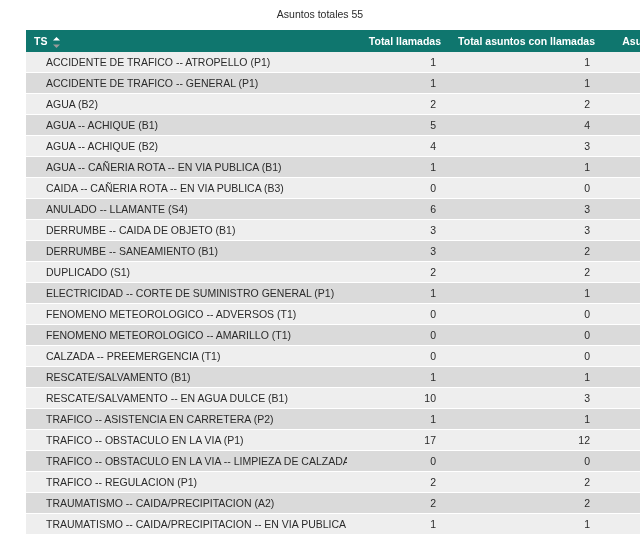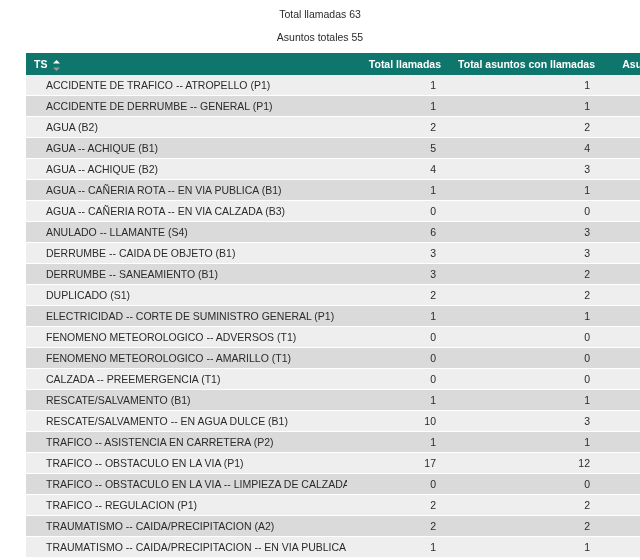--- a/index.html
+++ b/index.html
@@ -90,21 +90,20 @@
     background: #eeeeee;
   }
   table.report tbody tr:nth-child(even) td {
     background: #dadada;
   }
 </style>
 </head>
 <body>
 
 <div class="summary">
-  <div class="summary-line">Total llamadas 63</div>
   <div class="summary-line">Asuntos totales 55</div>
 </div>
 
 <div class="table-wrap">
   <table class="report">
     <thead>
       <tr>
         <th class="col-label"><span>TS</span><span class="sort-icon"><svg width="9" height="11" viewBox="0 0 9 11">
                 <polygon points="4.5,0 8,3.6 1,3.6" fill="#ffffff"></polygon>
                 <polygon points="4.5,11 1,7.4 8,7.4" fill="#9a9a9a"></polygon>
@@ -115,21 +114,21 @@
       </tr>
     </thead>
     <tbody id="table-body">
         <tr>
           <td class="label">ACCIDENTE DE TRAFICO -- ATROPELLO (P1)</td>
           <td class="num">1</td>
           <td class="num">1</td>
           <td class="num">1</td>
         </tr>
         <tr>
-          <td class="label">ACCIDENTE DE DERRUMBE -- GENERAL (P1)</td>
+          <td class="label">ACCIDENTE DE TRAFICO -- GENERAL (P1)</td>
           <td class="num">1</td>
           <td class="num">1</td>
           <td class="num">1</td>
         </tr>
         <tr>
           <td class="label">AGUA (B2)</td>
           <td class="num">2</td>
           <td class="num">2</td>
           <td class="num">2</td>
         </tr>
@@ -145,21 +144,21 @@
           <td class="num">3</td>
           <td class="num">3</td>
         </tr>
         <tr>
           <td class="label">AGUA -- CAÑERIA ROTA -- EN VIA PUBLICA (B1)</td>
           <td class="num">1</td>
           <td class="num">1</td>
           <td class="num">1</td>
         </tr>
         <tr>
-          <td class="label">AGUA -- CAÑERIA ROTA -- EN VIA CALZADA (B3)</td>
+          <td class="label">CAIDA -- CAÑERIA ROTA -- EN VIA PUBLICA (B3)</td>
           <td class="num">0</td>
           <td class="num">0</td>
           <td class="num">1</td>
         </tr>
         <tr>
           <td class="label">ANULADO -- LLAMANTE (S4)</td>
           <td class="num">6</td>
           <td class="num">3</td>
           <td class="num">3</td>
         </tr>

